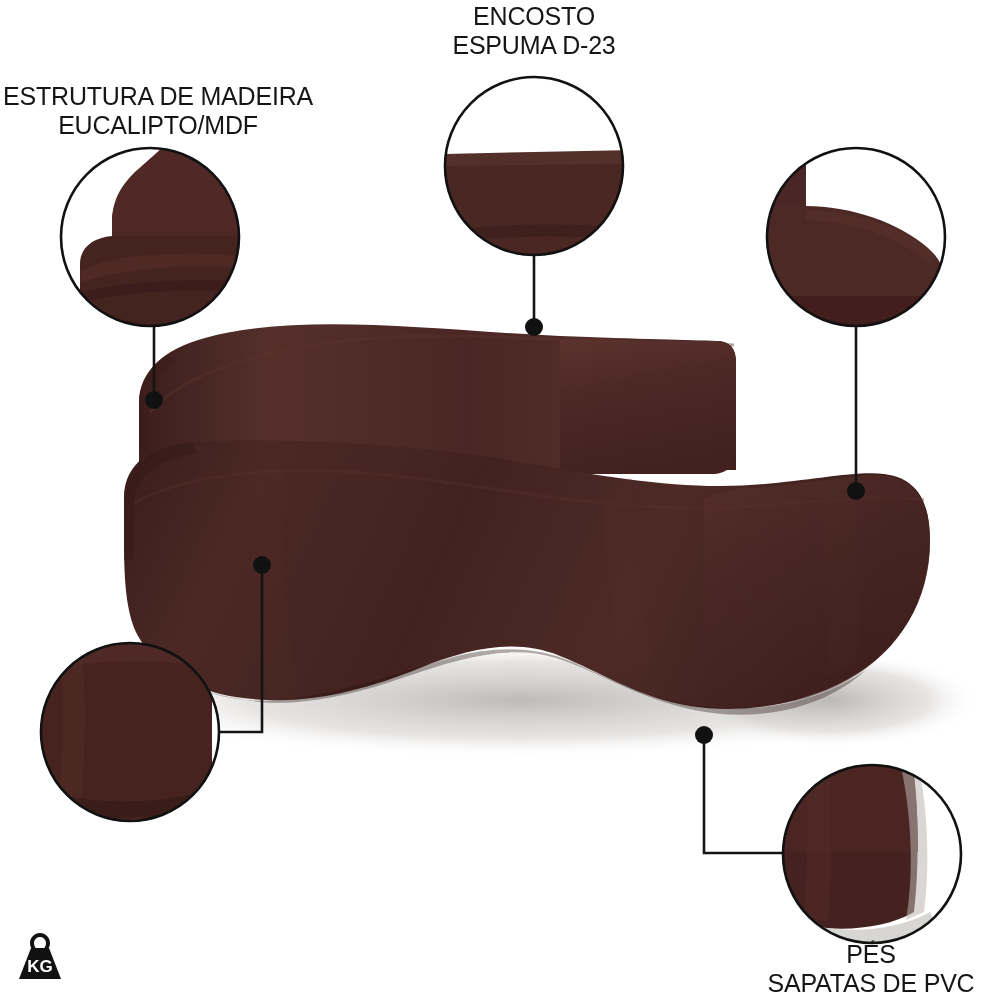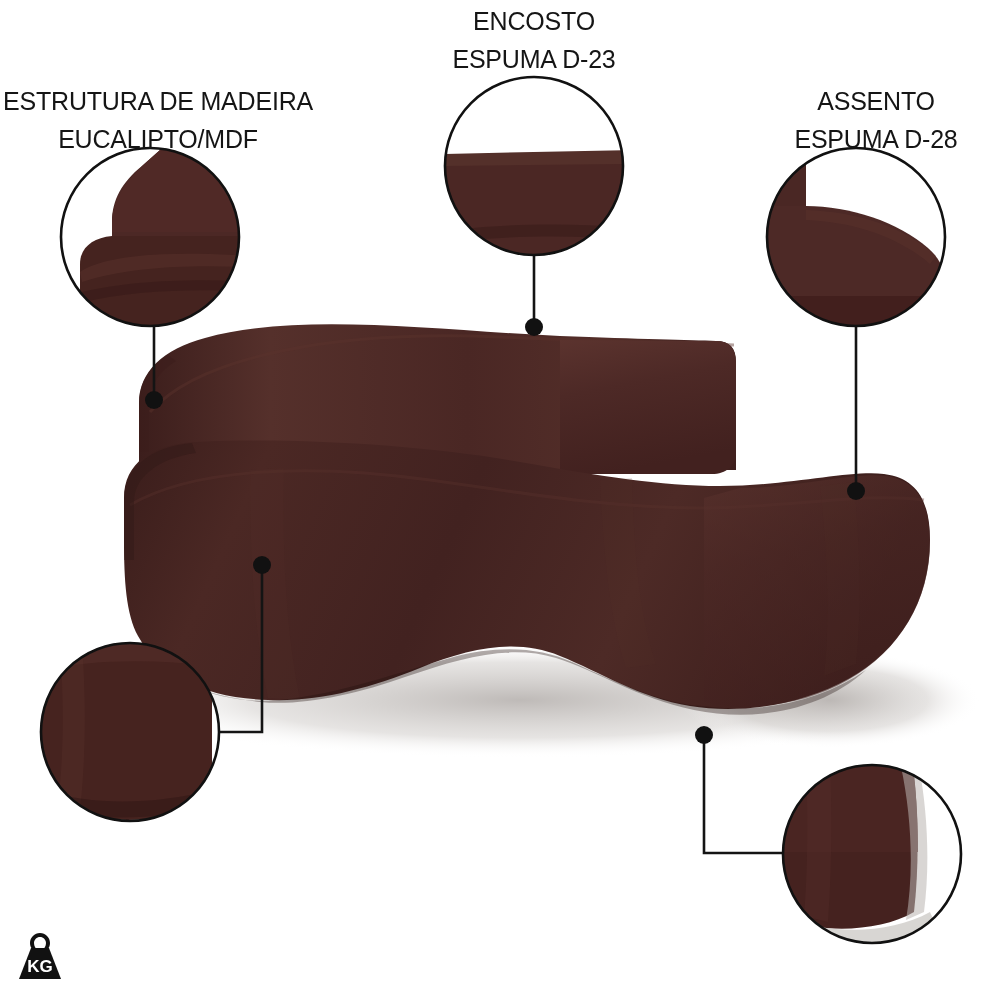--- a/index.html
+++ b/index.html
@@ -21,21 +21,21 @@
     left: 0;
     width: 1000px;
     height: 1000px;
   }
   .callout-label {
     position: absolute;
     text-align: center;
     color: #151515;
     font-family: "Liberation Sans", sans-serif;
     font-size: 25px;
-    line-height: 38px;
+    line-height: 29px;
     font-weight: 400;
     letter-spacing: -0.2px;
     white-space: pre-line;
     user-select: none;
   }
   #label-estrutura { left: 0px;   top: 82px;  width: 316px; }
   #label-encosto   { left: 410px; top: 2px;   width: 248px; }
   #label-assento   { left: 752px; top: 82px;  width: 248px; }
   #label-revest    { left: 8px;   top: 822px; width: 246px; }
   #label-pes       { left: 742px; top: 940px; width: 258px; }
@@ -276,24 +276,24 @@
       <circle cx="872" cy="854" r="89" fill="none" stroke="#111111" stroke-width="2.6"></circle>
     </g>
   </svg>
 
   <div class="callout-label" id="label-estrutura">ESTRUTURA DE MADEIRA
 EUCALIPTO/MDF</div>
 
   <div class="callout-label" id="label-encosto">ENCOSTO
 ESPUMA D-23</div>
 
-  <div class="callout-label" id="label-assento">ASSENTO
-ESPUMA D-28</div>
-
-
+
+
+  <div class="callout-label" id="label-pes">PÉS
+SAPATAS DE PVC</div>
 
   <div id="weight-row">
     <svg id="weight-icon" viewBox="0 0 52 52">
 
       <path d="M 26,3 C 20.5,3 16,7.5 16,13 C 16,15.6 17,18 18.7,19.8
                L 24,19.8 C 21.6,18.8 20,16.1 20,13 C 20,9.7 22.7,7 26,7
                C 29.3,7 32,9.7 32,13 C 32,16.1 30.4,18.8 28,19.8
                L 33.3,19.8 C 35,18 36,15.6 36,13 C 36,7.5 31.5,3 26,3 Z" fill="#111111"></path>
 
       <path d="M 17,18 L 35,18 L 47,49 L 5,49 Z" fill="#111111"></path>

